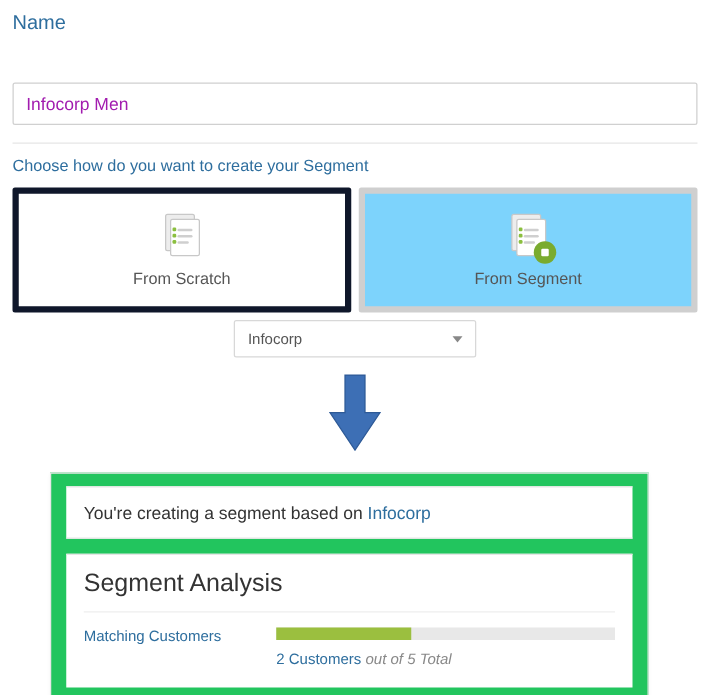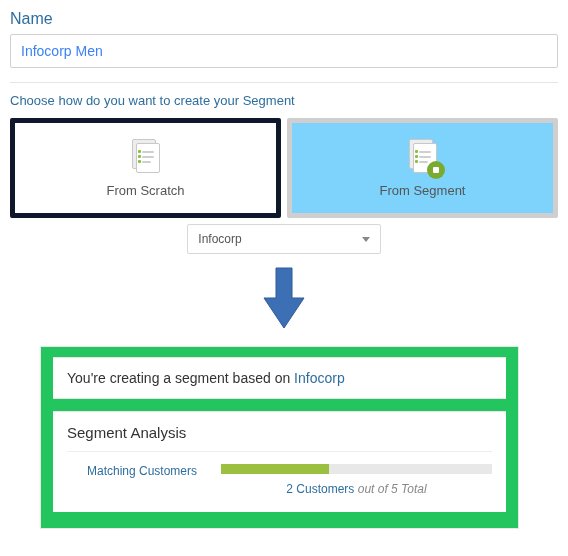--- a/index.html
+++ b/index.html
@@ -16,21 +16,22 @@
     color: #2e6e9e;
     font-size: 16px;
     margin-bottom: 6px;
   }
   .text-input {
     width: 100%;
     padding: 8px 10px;
     font-size: 14px;
     border: 1px solid #d0d0d0;
     border-radius: 2px;
-    color: #3b82f6;
+    color: #a21caf;
+    margin-top: 32px;
   }
   .divider {
     border: none;
     border-top: 1px solid #e6e6e6;
     margin: 14px 0 10px 0;
   }
   .section-title {
     color: #2e6e9e;
     font-size: 13px;
     margin-bottom: 10px;
@@ -159,31 +160,30 @@
     color: #333;
     margin-bottom: 12px;
   }
   .info-box .link { color: #2e6e9e; }
   .analysis-box {
     background: #fff;
     border-top: 1px solid #e5e5e5;
     padding: 12px 14px 16px 14px;
   }
   .analysis-title {
-    font-size: 15px;
+    font-size: 20px;
     color: #333;
     padding-bottom: 10px;
     border-bottom: 1px solid #eee;
     margin-bottom: 12px;
   }
   .analysis-row {
     display: flex;
     align-items: flex-start;
     gap: 4px;
-    text-align: center;
   }
   .metric-label {
     flex: 0 0 150px;
     color: #2e6e9e;
     font-size: 12px;
     padding-top: 0px;
   }
   .bar-col { flex: 1; }
   .bar-track {
     width: 100%;

